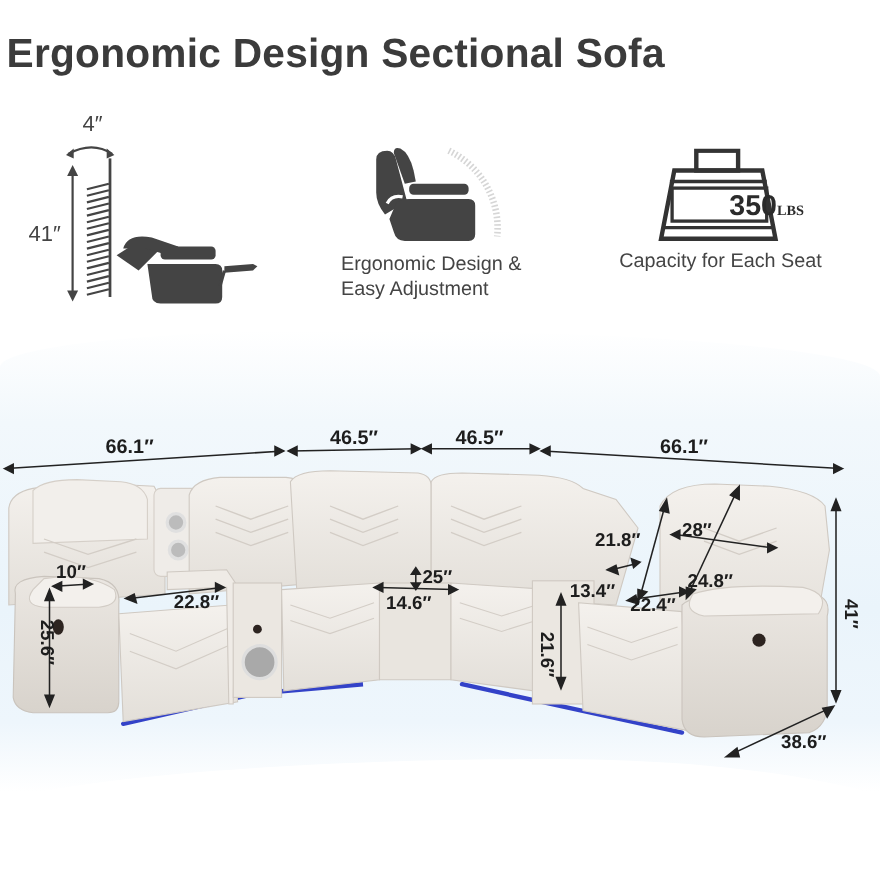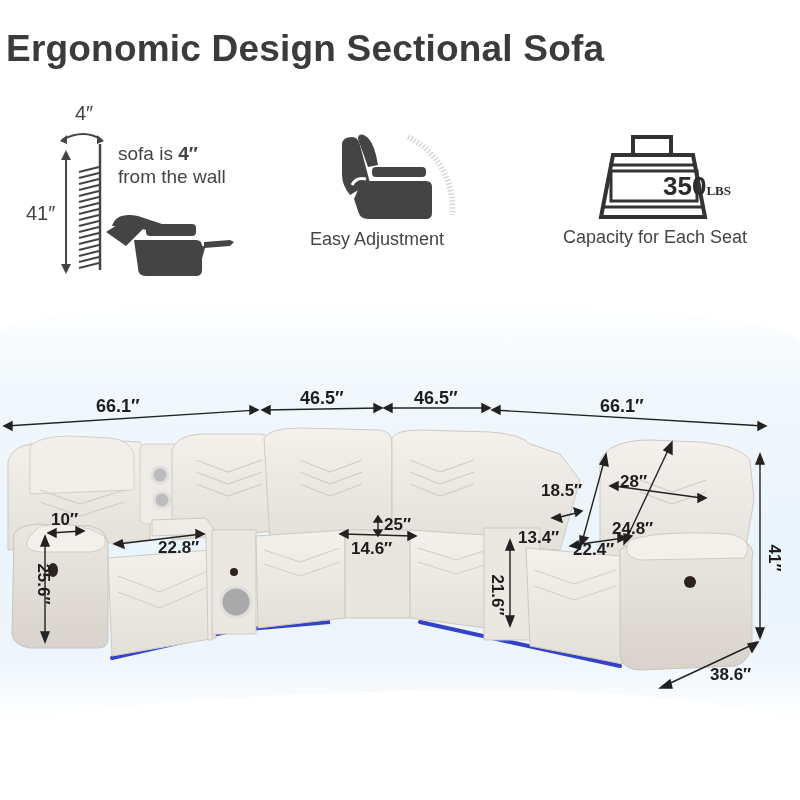--- a/index.html
+++ b/index.html
@@ -59,36 +59,33 @@
       <line x1="59" y1="168" x2="79" y2="163"></line>
     </g>
 
     <path d="M86 132 L108 118 L124 128 L106 146 Z" fill="#444"></path>
     <path d="M92 126 Q96 112 118 116 L142 124 L140 134 L112 126 Z" fill="#444"></path>
     <rect x="126" y="124" width="50" height="12" rx="4" fill="#444"></rect>
     <path d="M114 140 L176 140 Q182 140 182 146 L182 170 Q182 176 176 176 L126 176 Q118 176 118 168 Z" fill="#444"></path>
     <path d="M184 148 L210 146 L214 142 L210 140 L184 142 Z" fill="#444"></path>
     <line x1="184" y1="146" x2="180" y2="160" stroke="#444" stroke-width="3"></line>
   </svg>
-  <div class="abs feature-text" style="left:98px;top:42px;font-size:19px;">
-    <div><span>sofa is </span><b>4″</b></div>
-    <div>from the wall</div>
-  </div>
 </div>
 
 <div class="abs" style="left:300px;top:125px;width:230px;height:160px;">
   <svg class="abs" style="left:30px;top:0" width="140" height="100">
     <path d="M78 12 A78 78 0 0 1 122 90" stroke="#d6d6d6" stroke-width="6" fill="none" stroke-dasharray="1.5 2"></path>
     <path d="M12 20 Q12 12 22 12 Q28 12 30 20 L40 58 L20 70 Q12 60 12 50 Z" fill="#444"></path>
     <path d="M28 14 Q28 8 34 10 Q42 14 46 30 L48 40 L38 42 Z" fill="#444"></path>
     <rect x="42" y="42" width="54" height="10" rx="4" fill="#444"></rect>
     <path d="M30 60 Q34 56 42 56 L96 56 Q102 56 102 62 L102 88 Q102 94 96 94 L38 94 Q30 94 28 86 L24 74 Z" fill="#444"></path>
     <path d="M22 60 Q26 52 36 54" stroke="#fff" stroke-width="3" fill="none"></path>
   </svg>
   <div class="abs feature-text" style="left:10px;top:103px;">
+    <div>Ergonomic Design &amp;</div>
     <div>Easy Adjustment</div>
   </div>
 </div>
 
 <div class="abs" style="left:555px;top:135px;width:240px;height:150px;">
   <svg class="abs" style="left:40px;top:0" width="120" height="86">
     <rect x="38" y="2" width="38" height="18" fill="none" stroke="#333" stroke-width="4"></rect>
     <path d="M18 20 L98 20 L110 82 L6 82 Z" fill="none" stroke="#333" stroke-width="4"></path>
     <line x1="14" y1="30" x2="102" y2="30" stroke="#333" stroke-width="3"></line>
     <line x1="8" y1="72" x2="108" y2="72" stroke="#333" stroke-width="3"></line>
@@ -258,19 +255,19 @@
 <div class="abs dim big" style="left:96px;top:396px;">66.1″</div>
 <div class="abs dim big" style="left:300px;top:388px;">46.5″</div>
 <div class="abs dim big" style="left:414px;top:388px;">46.5″</div>
 <div class="abs dim big" style="left:600px;top:396px;">66.1″</div>
 <div class="abs dim" style="left:51px;top:510px;">10″</div>
 <div class="abs dim" style="left:128px;top:538px;margin-left:30px;">22.8″</div>
 <div class="abs dim vert" style="left:22px;top:574px;transform:rotate(90deg);transform-origin:center;">25.6″</div>
 <div class="abs dim" style="left:384px;top:515px;">25″</div>
 <div class="abs dim" style="left:351px;top:539px;">14.6″</div>
 <div class="abs dim" style="left:476px;top:585px;transform:rotate(90deg);transform-origin:center;">21.6″</div>
-<div class="abs dim" style="left:541px;top:481px;">18.5″</div>
+<div class="abs dim" style="left:541px;top:481px;">21.8″</div>
 <div class="abs dim" style="left:518px;top:528px;">13.4″</div>
 <div class="abs dim" style="left:620px;top:472px;">28″</div>
-<div class="abs dim" style="left:612px;top:519px;">24.8″</div>
+<div class="abs dim" style="left:625px;top:519px;">24.8″</div>
 <div class="abs dim" style="left:573px;top:540px;">22.4″</div>
 <div class="abs dim" style="left:760px;top:548px;transform:rotate(90deg);transform-origin:center;">41″</div>
 <div class="abs dim" style="left:710px;top:665px;">38.6″</div>
 
 </body></html>

